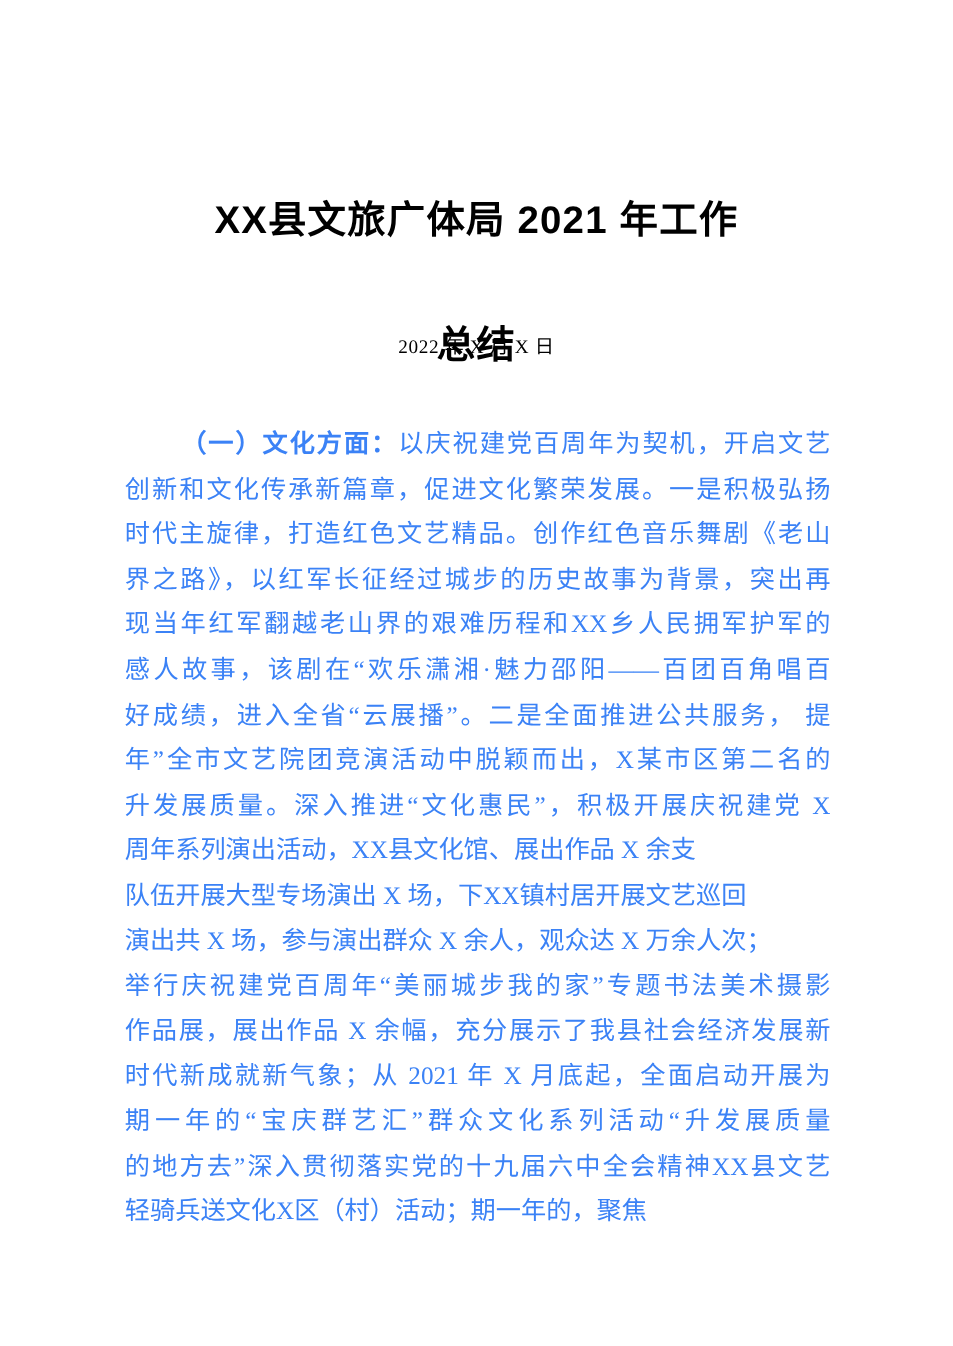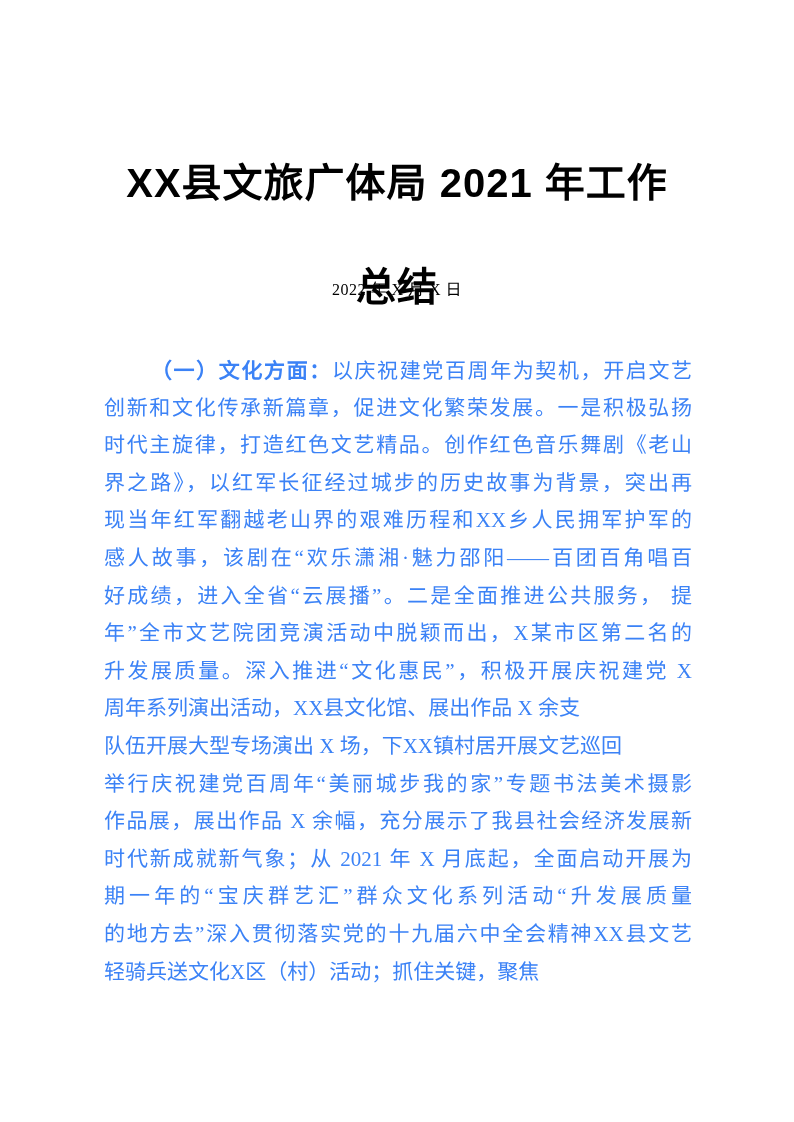--- a/index.html
+++ b/index.html
@@ -14,21 +14,21 @@
     font-family: "Liberation Serif", serif;
     overflow: hidden;
   }
   .doc-title {
     position: absolute;
     left: 0;
     width: 100%;
     text-align: center;
     font-family: "Liberation Sans", sans-serif;
     font-weight: bold;
-    font-size: 40px;
+    font-size: 32px;
     letter-spacing: 1px;
     color: #000000;
   }
   .title-line-1 { top: 158px; line-height: 50px; }
   .title-line-2 { top: 219px; line-height: 48px; margin-top: 44px; }
   .doc-date {
     position: absolute;
     top: 275px;
     left: 0;
     width: 100%;
@@ -76,20 +76,21 @@
       <div class="body-line fill">创新和文化传承新篇章，促进文化繁荣发展。一是积极弘扬</div>
       <div class="body-line fill">时代主旋律，打造红色文艺精品。创作红色音乐舞剧《老山</div>
       <div class="body-line fill">界之路》，以红军长征经过城步的历史故事为背景，突出再</div>
       <div class="body-line fill">现当年红军翻越老山界的艰难历程和XX乡人民拥军护军的</div>
       <div class="body-line fill">感人故事，该剧在“欢乐潇湘·魅力邵阳——百团百角唱百</div>
       <div class="body-line fill">好成绩，进入全省“云展播”。二是全面推进公共服务， 提</div>
       <div class="body-line fill">年”全市文艺院团竞演活动中脱颖而出，X某市区第二名的</div>
       <div class="body-line fill">升发展质量。深入推进“文化惠民”，积极开展庆祝建党 X</div>
       <div class="body-line">周年系列演出活动，XX县文化馆、展出作品 X 余支</div>
       <div class="body-line">队伍开展大型专场演出 X 场，下XX镇村居开展文艺巡回</div>
+      <div class="body-line">演出共 X 场，参与演出群众 X 余人，观众达 X 万余人次；</div>
       <div class="body-line fill">举行庆祝建党百周年“美丽城步我的家”专题书法美术摄影</div>
       <div class="body-line fill">作品展，展出作品 X 余幅，充分展示了我县社会经济发展新</div>
       <div class="body-line fill">时代新成就新气象；从 2021 年 X 月底起，全面启动开展为</div>
       <div class="body-line fill">期一年的“宝庆群艺汇”群众文化系列活动“升发展质量</div>
       <div class="body-line fill">的地方去”深入贯彻落实党的十九届六中全会精神XX县文艺</div>
-      <div class="body-line">轻骑兵送文化X区（村）活动；抓住关键，聚焦</div>
+      <div class="body-line">轻骑兵送文化X区（村）活动；期一年的，聚焦</div>
     </div>
 </div>
 
 </body></html>

